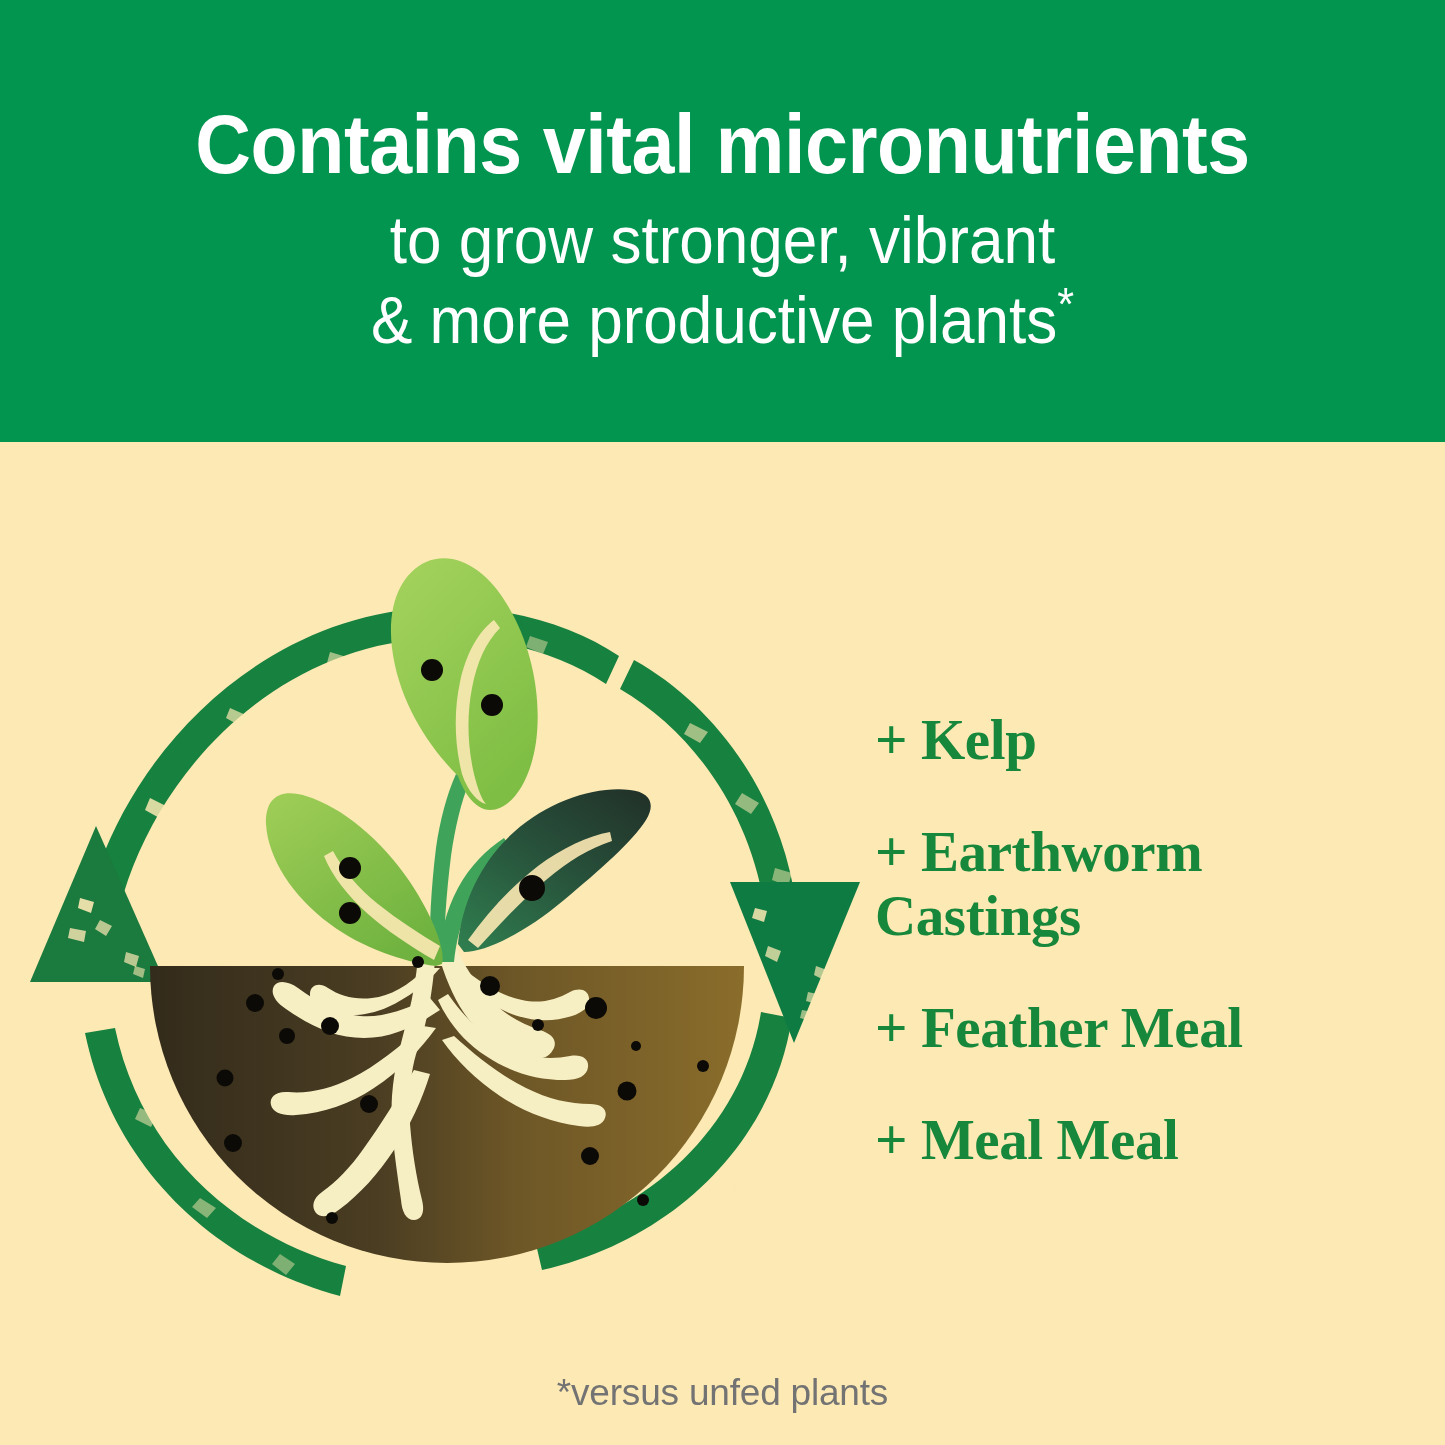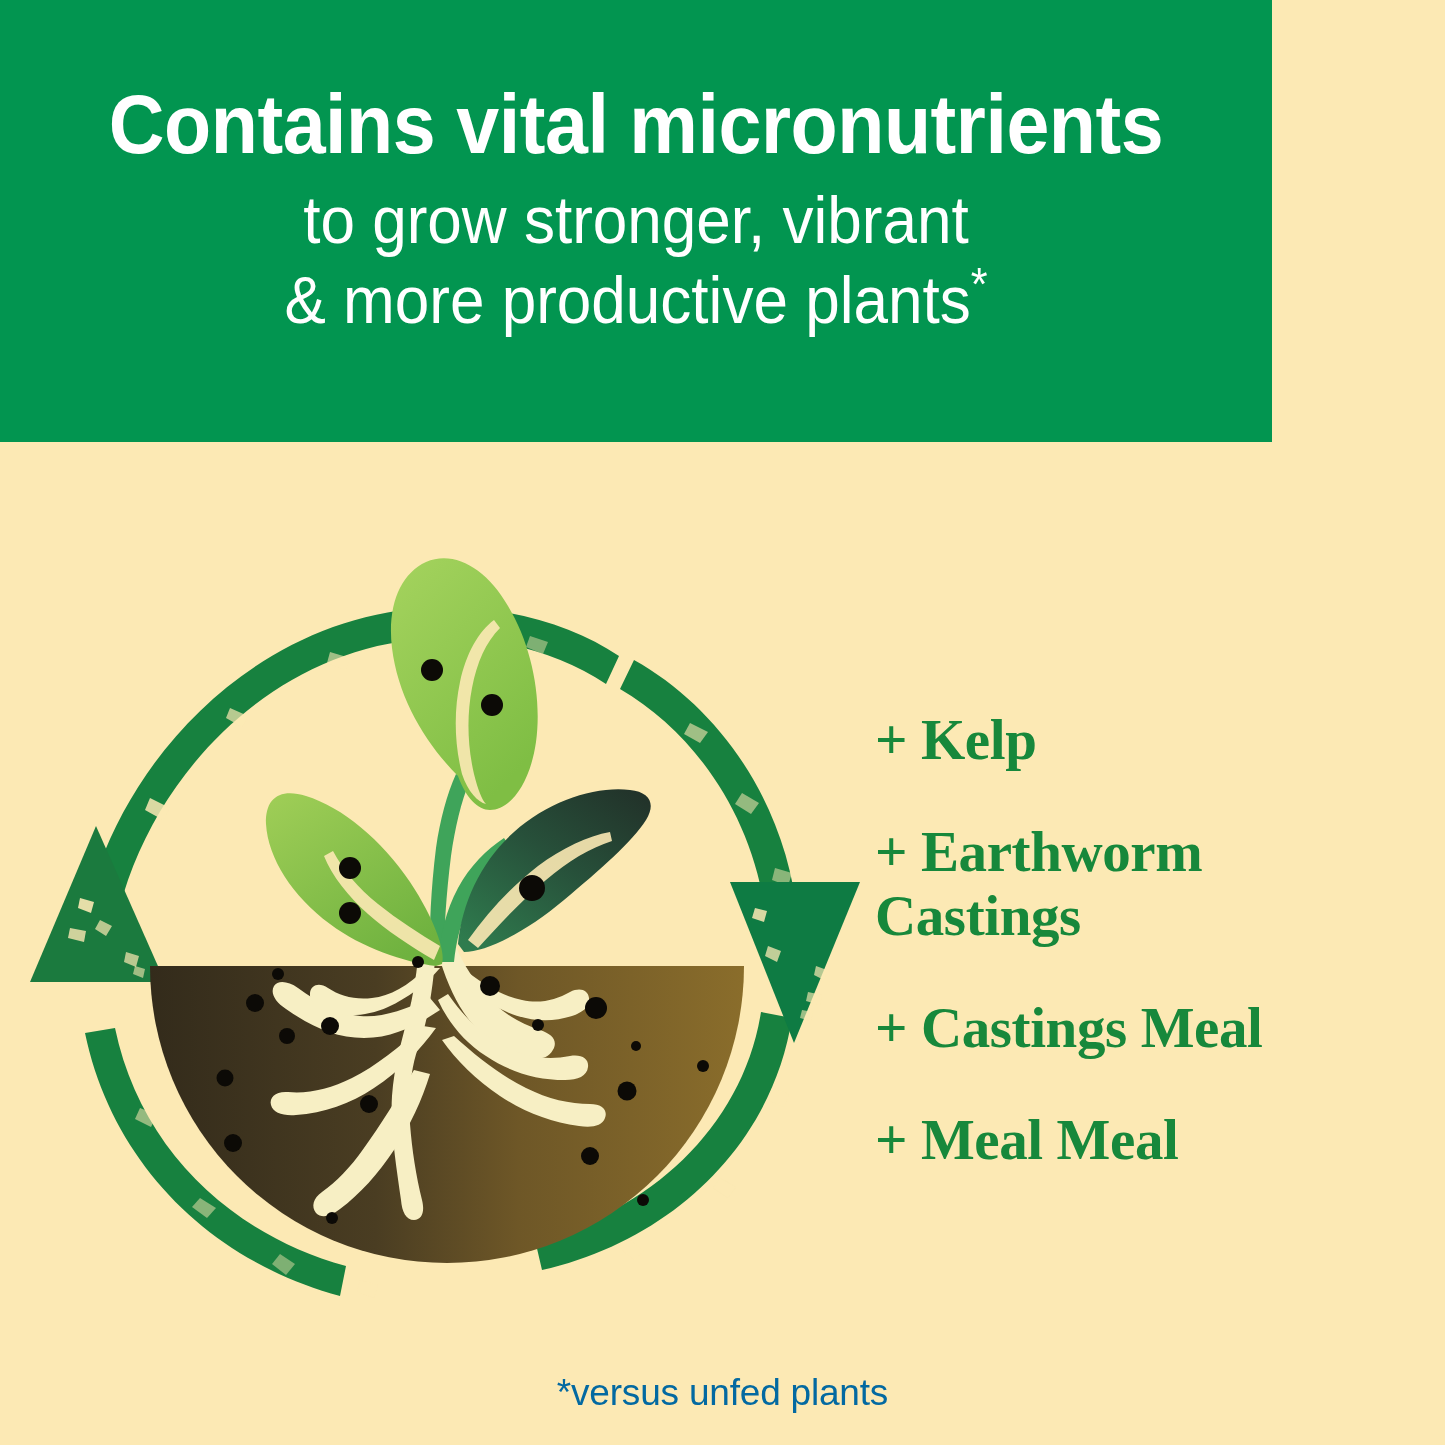--- a/index.html
+++ b/index.html
@@ -18,25 +18,25 @@
     width: 1445px;
     height: 1445px;
     background: #FCE9B4;
   }
 
   
   .header-band {
     position: absolute;
     left: 0;
     top: 0;
-    width: 1272px;
+    width: 1445px;
     height: 442px;
     background: #029550;
     box-sizing: border-box;
-    padding-top: 80px;
+    padding-top: 100px;
   }
   .headline {
     color: #FFFFFF;
     font-family: "Liberation Sans", sans-serif;
     font-weight: bold;
     font-size: 83px;
     line-height: 90px;
     letter-spacing: -0.5px;
     text-align: center;
     transform: scaleX(0.93);
@@ -96,21 +96,21 @@
     margin-bottom: 0;
   }
 
   
   .footnote {
     position: absolute;
     left: 0;
     top: 1372px;
     width: 1445px;
     text-align: center;
-    color: #0369a1;
+    color: #737373;
     font-family: "Liberation Sans", sans-serif;
     font-size: 37px;
     letter-spacing: -0.2px;
   }
 </style>
 </head>
 <body>
 
 <div class="page">
 
@@ -368,19 +368,19 @@
                  C 492,352 468,378 448,400 Z" fill="#FCE9B4" opacity="0.9"></path>
         <circle cx="502" cy="340" r="13" fill="#0C0A06"></circle>
       </g>
     </svg>
   </div>
 
   <div class="ingredients">
     <div class="ingredient">+ Kelp</div>
     <div class="ingredient">+ Earthworm
 Castings</div>
-    <div class="ingredient">+ Castings Meal</div>
+    <div class="ingredient">+ Feather Meal</div>
     <div class="ingredient">+ Meal Meal</div>
   </div>
 
   <div class="footnote">*versus unfed plants</div>
 
 </div>
 
 </body></html>

